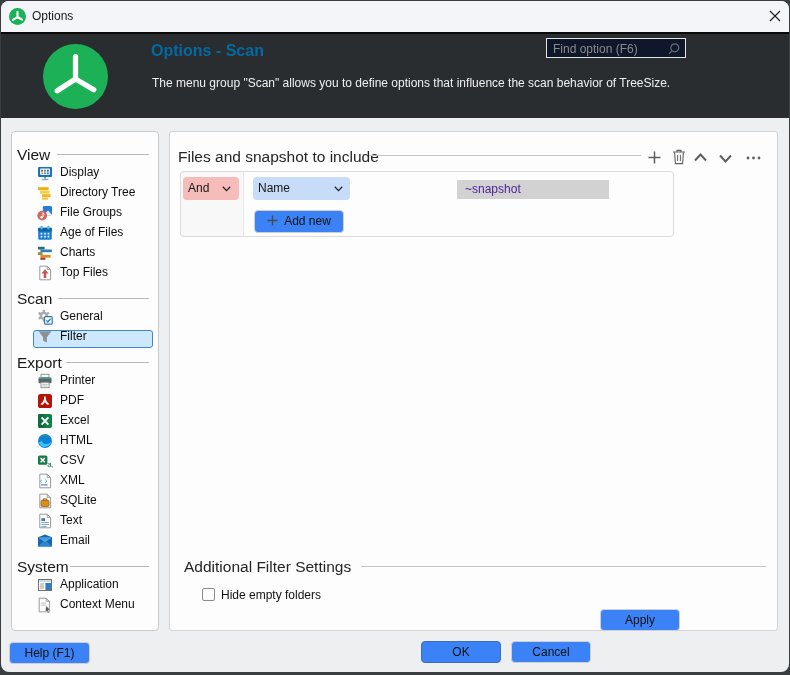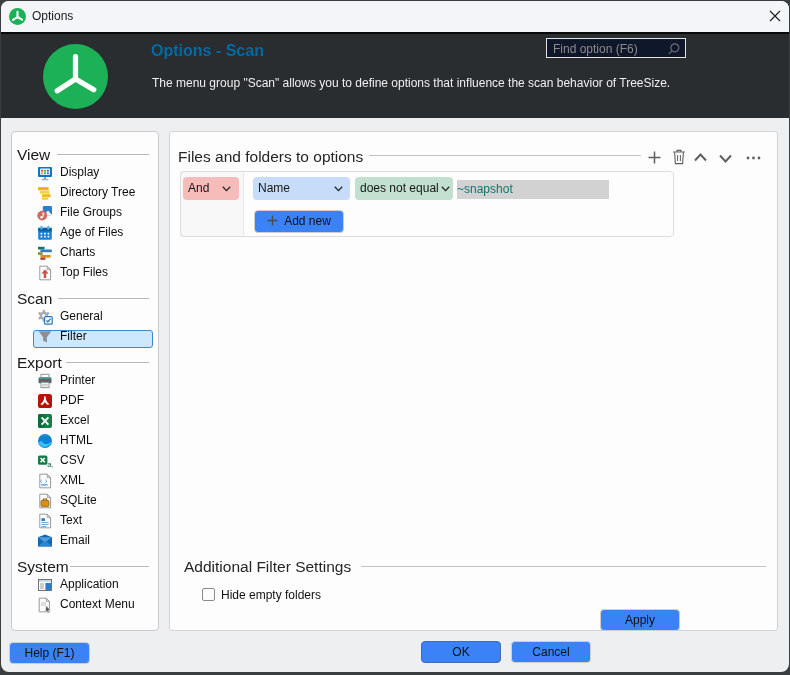--- a/index.html
+++ b/index.html
@@ -196,21 +196,21 @@
         <rect x="3" y="10.5" width="4" height="1" fill="#9a9a9a"></rect>
       </svg>Application</div>
   <div class="item" style="top:596px"><svg width="16" height="16" viewBox="0 0 16 16">
         <path d="M2.2 1.2 h7 l3.2 3.2 V14.8 H2.2 Z" fill="#fff" stroke="#999" stroke-width="1"></path>
         <path d="M9.2 1.2 l3.2 3.2 h-3.2 Z" fill="#dadada" stroke="#999" stroke-width="0.8"></path>
         <rect x="4" y="5.6" width="5" height="0.9" fill="#b5b5b5"></rect>
         <rect x="4" y="7.6" width="5" height="0.9" fill="#b5b5b5"></rect>
         <path d="M9 8.6 l4.6 4.6 l-2.4 0.2 l1.1 2 l-1.4 0.7 l-1-2.1 L8.2 15.4 Z" fill="#5a5a5a" stroke="#fff" stroke-width="0.5"></path>
       </svg>Context Menu</div>
 
-  <div class="chead" style="left:177px;top:147px">Files and folders to options</div>
+  <div class="chead" style="left:177px;top:147px">Files and snapshot to include</div>
   <div class="gline" style="left:368px;top:154px;width:272px;background:#c3c3c3"></div>
   <svg class="abs" style="left:647px;top:150px" width="13" height="13" viewBox="0 0 13 13">
       <path d="M6.5 0.5 V12.5 M0.5 6.5 H12.5" stroke="#5f5f5f" stroke-width="1.5"></path>
     </svg>
   <svg class="abs" style="left:671px;top:148px" width="14" height="16" viewBox="0 0 14 16">
       <path d="M1 3 H13 M5 3 V1.4 H9 V3" fill="none" stroke="#5f5f5f" stroke-width="1.1"></path>
       <path d="M2.6 3.4 L3.4 14.6 H10.6 L11.4 3.4" fill="none" stroke="#5f5f5f" stroke-width="1.1"></path>
       <path d="M5.6 6 V12 M8.4 6 V12" stroke="#5f5f5f" stroke-width="1"></path>
     </svg>
   <svg class="abs" style="left:693px;top:152px" width="13" height="9" viewBox="0 0 13 9">
@@ -225,24 +225,21 @@
       <circle cx="13" cy="2" r="1.4" fill="#5f5f5f"></circle>
     </svg>
   <div class="abs" style="left:179px;top:170px;width:494px;height:66px;background:#fdfdfe;border:1px solid #dcdcdc;border-radius:4px"></div>
   <div class="abs" style="left:179px;top:170px;width:64px;height:66px;background:#f8f8f9;border:1px solid #dcdcdc;border-right:1px solid #e8e8e8;border-radius:4px 0 0 4px"></div>
   <div class="abs" style="left:182px;top:176px;width:56px;height:23px;background:#f6bcb9;border-radius:4px;font-size:12px;color:#161616;line-height:23px;padding-left:5px">And<svg class="abs" style="right:8px;top:9px" width="9" height="6" viewBox="0 0 9 6">
         <path d="M0.8 0.8 L4.5 4.6 L8.2 0.8" fill="none" stroke="#222" stroke-width="1.3"></path>
       </svg></div>
   <div class="abs" style="left:252px;top:176px;width:97px;height:23px;background:#c6dcf8;border-radius:4px;font-size:12px;color:#161616;line-height:23px;padding-left:5px">Name<svg class="abs" style="right:7px;top:9px" width="9" height="6" viewBox="0 0 9 6">
         <path d="M0.8 0.8 L4.5 4.6 L8.2 0.8" fill="none" stroke="#222" stroke-width="1.3"></path>
       </svg></div>
-  <div class="abs" style="left:354px;top:176px;width:98px;height:23px;background:#c2e0cf;border-radius:4px;font-size:12px;color:#161616;line-height:23px;padding-left:5px">does not equal<svg class="abs" style="right:3px;top:9px" width="9" height="6" viewBox="0 0 9 6">
-        <path d="M0.8 0.8 L4.5 4.6 L8.2 0.8" fill="none" stroke="#222" stroke-width="1.3"></path>
-      </svg></div>
-  <div class="abs" style="left:456px;top:179px;width:152px;height:19px;background:#d2d2d3;border-radius:0;font-size:12px;color:#0f766e;line-height:19px;padding-left:0">~snapshot</div>
+  <div class="abs" style="left:456px;top:179px;width:152px;height:19px;background:#d2d2d3;border-radius:0;font-size:12px;color:#4c1d95;line-height:19px;padding-left:8px">~snapshot</div>
   <div class="btn" style="left:253px;top:209px;width:90px;height:23px;line-height:21px"><svg style="vertical-align:-1px;margin-right:6px" width="11" height="11" viewBox="0 0 11 11">
         <path d="M5.5 0.5 V10.5 M0.5 5.5 H10.5" stroke="#4a4a4a" stroke-width="1.3"></path>
       </svg>Add new</div>
   <div class="chead" style="left:183px;top:557px">Additional Filter Settings</div>
   <div class="gline" style="left:360px;top:565px;width:405px;background:#c3c3c3"></div>
   <div class="abs" style="left:201px;top:587px;width:13px;height:13px;background:#fdfdfd;border:1px solid #8b8b8b;border-radius:2px"></div>
   <div class="abs" style="left:220px;top:587px;font-size:12px;color:#111">Hide empty folders</div>
   <div class="btn" style="left:8px;top:641px;width:81px">Help (F1)</div>
   <div class="btn" style="left:420px;top:640px;width:80px;border-color:#3e6db5">OK</div>
   <div class="btn" style="left:510px;top:640px;width:80px">Cancel</div>

